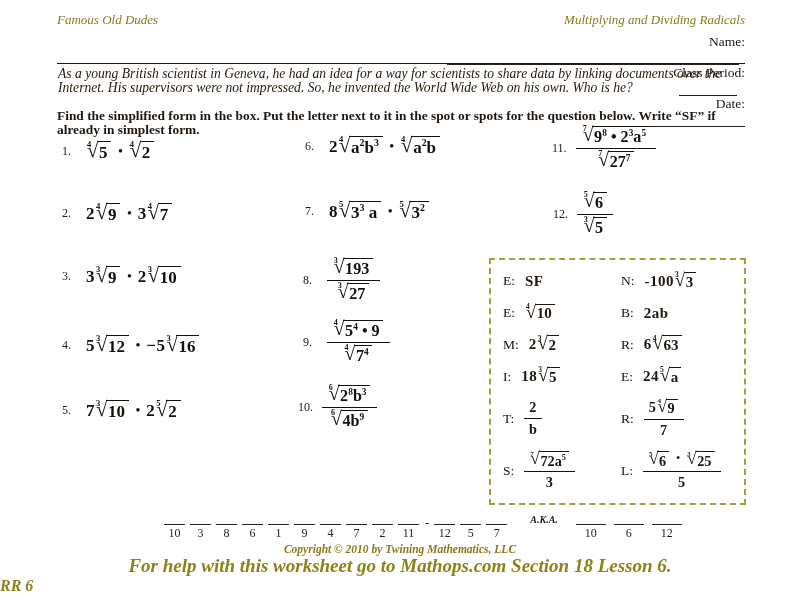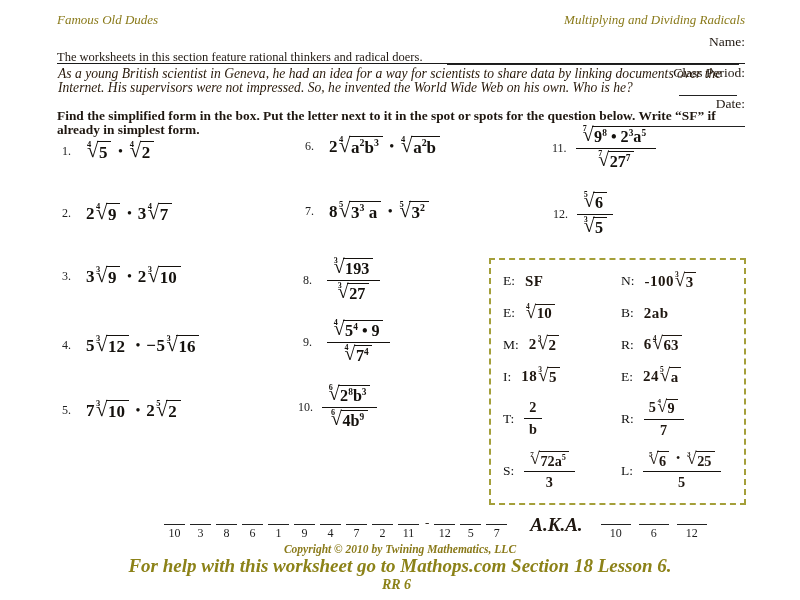--- a/index.html
+++ b/index.html
@@ -53,48 +53,47 @@
   .anscell.c2{flex:1;}
   .ltr{font-size:13.5px;font-weight:normal;margin-right:10px;color:#111;}
 
   
   #blanks{position:absolute;left:164px;top:513px;display:flex;align-items:flex-start;gap:5px;}
   .blank{display:flex;flex-direction:column;align-items:center;width:21px;}
   .blank.wide{width:30px;margin-left:3px;}
   .bline{width:100%;border-bottom:1.4px solid #222;height:11px;}
   .bnum{font-size:12px;color:#1d1d1d;margin-top:1px;}
   .bhyph{font-size:13px;margin:2px 0 0 1px;}
-  .aka{font-size:19px;font-style:italic;font-weight:bold;margin:1px 10px 8px 18px;white-space:nowrap;}
+  .aka{font-size:10px;font-style:italic;font-weight:bold;margin:1px 10px 8px 18px;white-space:nowrap;}
 
   
   .f-copy{position:absolute;left:0;right:0;top:543px;text-align:center;font-size:11.5px;
           font-weight:bold;font-style:italic;color:var(--accent_olive,#8a7a1a);}
   .f-help{position:absolute;left:0;right:0;top:555px;text-align:center;font-size:19px;
           font-weight:bold;font-style:italic;color:var(--footer_olive,#8c8218);}
-  .f-code{position:absolute;left:0;right:7px;top:577px;text-align:center;font-size:14px;
+  .f-code{position:absolute;left:0;right:7px;top:577px;text-align:left;font-size:16px;
           font-weight:bold;font-style:italic;color:var(--footer_olive,#8c8218);}
 </style>
 </head>
 <body>
 
 <div id="page" style="--accent_olive: #8a7a1a; --footer_olive: #8c8218; --box_border: #a49f3a; --text: #1f1710; --riddle: #271809;">
 
   <div class="hdr hdr-left">Famous Old Dudes</div>
   <div class="hdr hdr-right">Multiplying and Dividing Radicals</div>
 
   <div class="formrow">
     <span class="fl">Name:</span>
     <span class="fblank b-name"></span>
     <span class="fl">Class Period:</span>
     <span class="fblank b-class"></span>
     <span class="fl">Date:</span>
     <span class="fblank b-date"></span>
   </div>
 
-  <div class="tagline">The worksheets in this section feature rational thinkers and radical doers.</div>
   <div class="rule"></div>
 
   <div class="riddle">As a young British scientist in Geneva, he had an idea for a way for scientists to share data by linking documents over the Internet.  His supervisors were not impressed.  So, he invented the World Wide Web on his own.  Who is he?</div>
   <div class="instr">Find the simplified form in the box.  Put the letter next to it in the spot or spots for the question below.  Write “SF” if already in simplest form.</div>
 
   <div id="problems">
       <div class="problem" style="left: 62px; top: 141px;">
         <span class="pnum">1.</span>
         <span class="math">
           <span class="rad">

